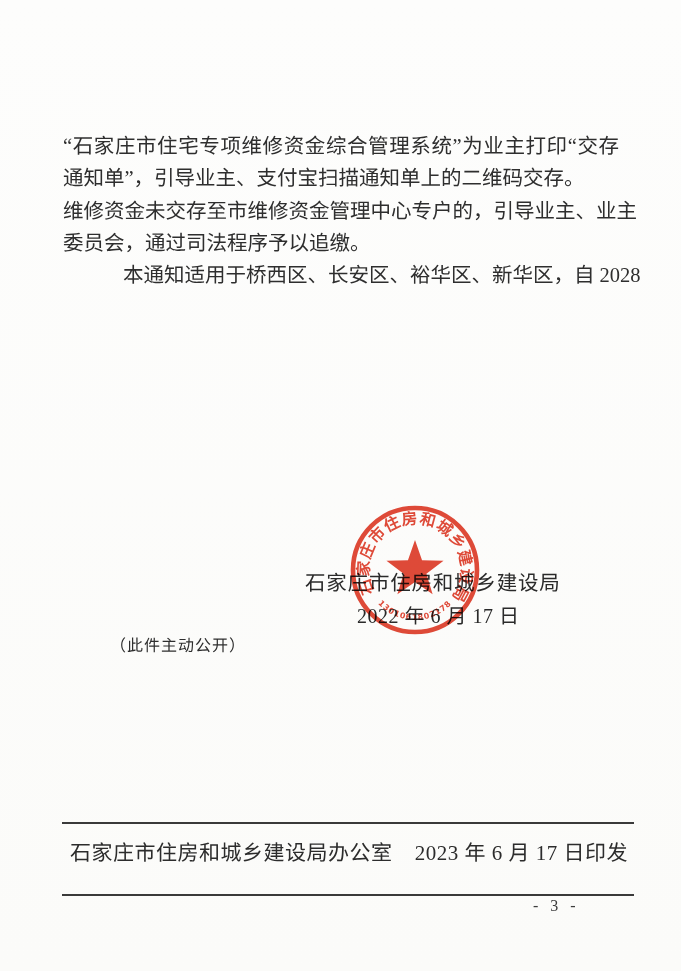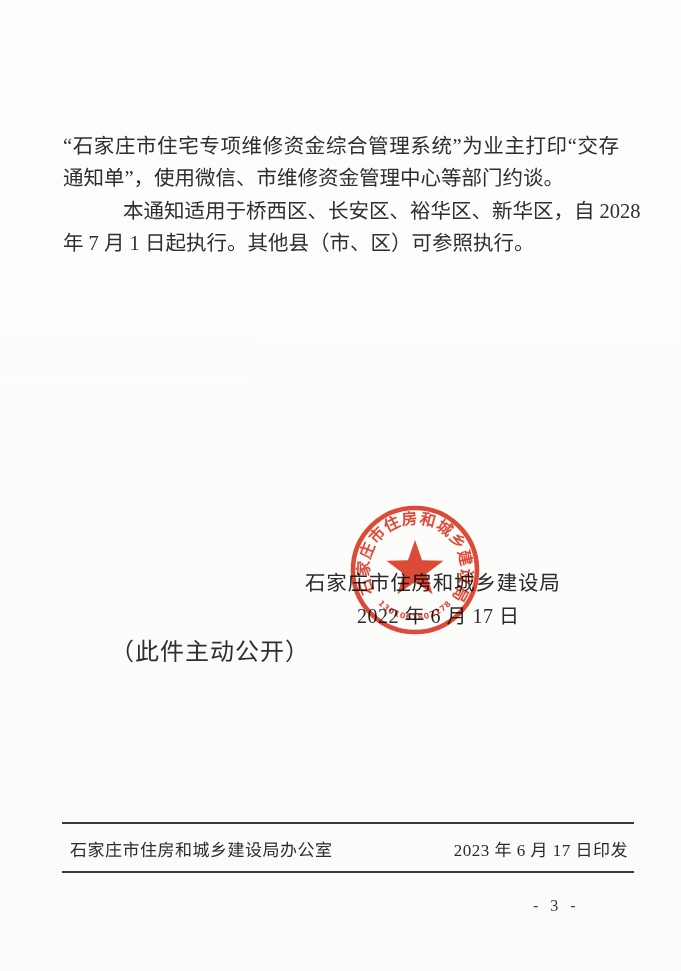--- a/index.html
+++ b/index.html
@@ -38,57 +38,58 @@
     font-size:20.5px;letter-spacing:0.8px;color:#2a2a2a;
     white-space:nowrap;
   }
   .sig-date{
     position:absolute;left:357px;top:600px;
     font-size:20px;letter-spacing:0.5px;color:#2a2a2a;
     white-space:nowrap;
   }
   .disclosure{
     position:absolute;left:110px;top:632px;
-    font-size:24px;letter-spacing:1px;color:#2e2e2e;
+    font-size:16px;letter-spacing:1px;color:#2e2e2e;
     white-space:nowrap;
   }
   
   .seal{
     position:absolute;left:330px;top:485px;width:170px;height:170px;
     mix-blend-mode:multiply;opacity:0.92;
     pointer-events:none;
   }
   
   .footer{
     position:absolute;left:62px;top:822px;width:572px;
   }
   .rule{height:2px;background:#3a3a3a;}
   .rule.top{margin-bottom:0;}
   .footer-row{
     display:flex;justify-content:space-between;align-items:flex-end;
-    padding:12px 6px 10px 8px;
-    font-size:17px;color:#2c2c2c;letter-spacing:0.5px;
+    padding:12px 6px 28px 8px;
+    font-size:21px;color:#2c2c2c;letter-spacing:0.5px;
     white-space:nowrap;
   }
   .page-number{
     position:absolute;left:533px;top:897px;
     font-size:16px;letter-spacing:4px;color:#3d3d3d;
     white-space:nowrap;
   }
 </style>
 </head>
 <body>
 
 <div class="page">
 
   <div class="body-text">
     <div class="bodyline">“石家庄市住宅专项维修资金综合管理系统”为业主打印“交存</div>
-    <div class="bodyline para-end">通知单”，使用微信、市维修资金管理中心等部门约谈。</div>
+    <div class="bodyline para-end">通知单”，引导业主、支付宝扫描通知单上的二维码交存。</div>
+    <div class="bodyline">维修资金未交存至市维修资金管理中心专户的，引导业主、业主</div>
+    <div class="bodyline para-end">委员会，通过司法程序予以追缴。</div>
     <div class="bodyline indent">本通知适用于桥西区、长安区、裕华区、新华区，自 2028</div>
-    <div class="bodyline para-end">年 7 月 1 日起执行。其他县（市、区）可参照执行。</div>
   </div>
 
   <div class="sig-agency">石家庄市住房和城乡建设局</div>
   <div class="sig-date">2022 年 6 月 17 日</div>
 
   <svg class="seal" viewBox="0 0 170 170" aria-hidden="true">
     <defs>
       <path id="ringPath" d="M 45.2 108 A 46 46 0 1 1 124.8 108" fill="none"></path>
       <path id="codePath" d="M 46.7 117.1 A 50 50 0 0 0 123.3 117.1" fill="none"></path>
     </defs>

